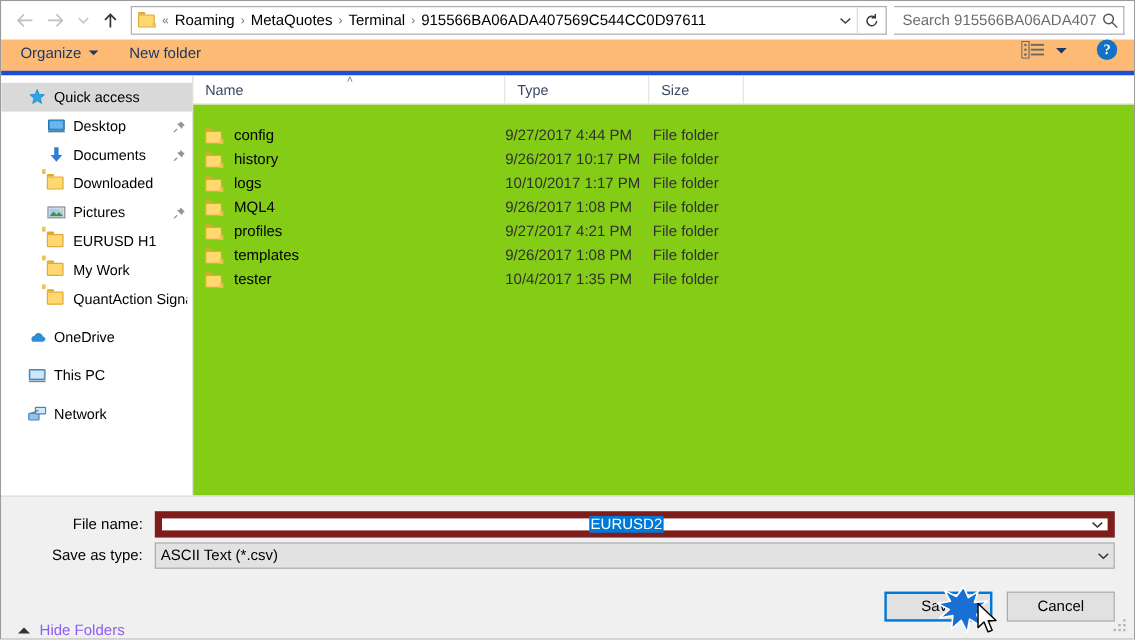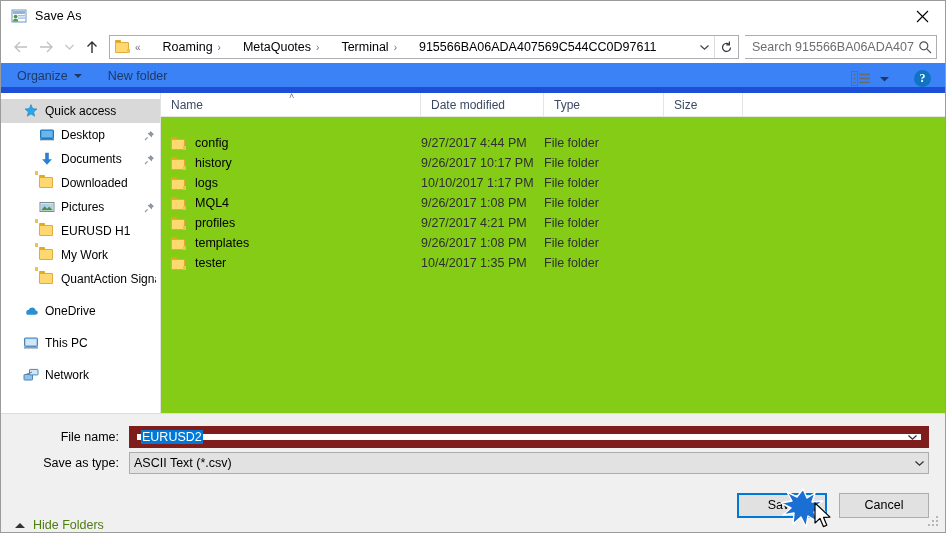--- a/index.html
+++ b/index.html
@@ -80,21 +80,21 @@
   }
   .crumbs {
     flex: 1 1 auto;
     display: flex;
     align-items: center;
     font-size: 12.5px;
     color: #000;
     overflow: hidden;
     white-space: nowrap;
   }
-  .crumb { padding: 0 3px; margin-left: 17px; }
+  .crumb { padding: 0 3px; }
   .crumb-sep {
     color: #6d6d6d;
     font-size: 10px;
     padding: 0 2px;
     flex: 0 0 auto;
   }
   .addr-chevron {
     width: 20px;
     display: flex; align-items: center; justify-content: center;
     flex: 0 0 20px;
@@ -126,24 +126,24 @@
     padding-left: 7px;
     white-space: nowrap;
     overflow: hidden;
   }
   .search-icon { width: 22px; display:flex; align-items:center; justify-content:center; flex:0 0 22px; }
 
   
   .toolbar {
     height: 30px;
     flex: 0 0 30px;
-    background: #3b82f6;
-    display: flex;
-    align-items: flex-end;
-    border-bottom: 6px solid #1d4ed8;
+    background: #fdba74;
+    display: flex;
+    align-items: flex-start;
+    border-bottom: 4px solid #1d4ed8;
     padding-left: 16px;
   }
   .tb-item {
     font-size: 12.5px;
     color: #1f3864;
     display: flex;
     align-items: center;
     margin-right: 26px;
     height: 22px;
   }
@@ -317,21 +317,21 @@
   }
   .combo {
     flex: 1 1 auto;
     height: 22px;
     background: #fff;
     border: 1px solid #7a7a7a;
     display: flex;
     align-items: center;
     min-width: 0;
   }
-  .combo.focused { border: 8px solid #7f1d1d; }
+  .combo.focused { border: 6px solid #7f1d1d; text-align: center; }
   .combo.readonly { background: #e2e2e2; border: 1px solid #adadad; gap: 12px; }
   .combo .val {
     flex: 1 1 auto;
     font-size: 12.5px;
     padding-left: 4px;
     color: #000;
     white-space: nowrap;
     overflow: hidden;
   }
   .combo .val .sel {
@@ -350,21 +350,21 @@
     display: flex;
     align-items: center;
     padding: 0 16px 0 14px;
     background: #f0f0f0;
     position: relative;
   }
   .hide-folders {
     display: flex;
     align-items: center;
     font-size: 12.5px;
-    color: #4d7c0f;
+    color: #8b5cf6;
     margin-top: 40px;
   }
   .hf-caret {
     width: 0; height: 0;
     border-left: 5px solid transparent;
     border-right: 5px solid transparent;
     border-bottom: 5px solid #333;
     margin-right: 8px;
   }
   .btns { margin-left: auto; display: flex; align-items: center; }
@@ -403,39 +403,20 @@
     position: absolute;
     pointer-events: none;
     z-index: 41;
   }
 </style>
 </head>
 <body>
 
 <div id="dialog">
 
-  <div class="titlebar">
-    <div class="title-icon">
-      <svg width="16" height="16" viewBox="0 0 16 16">
-        <rect x="1" y="2" width="14" height="12" fill="#fdfdfd" stroke="#6f96c6" stroke-width="1"></rect>
-        <rect x="2" y="3" width="12" height="3" fill="#8fb4de"></rect>
-        <rect x="7" y="7" width="7" height="1.4" fill="#9fc0e4"></rect>
-        <rect x="7" y="9.4" width="7" height="1.4" fill="#9fc0e4"></rect>
-        <circle cx="4.6" cy="8.6" r="1.9" fill="#4f9b43"></circle>
-        <path d="M1.8 13.4c.3-2 1.4-2.7 2.8-2.7s2.5.7 2.8 2.7z" fill="#4f9b43"></path>
-      </svg>
-    </div>
-    <div class="title-text">Save As</div>
-    <div class="close-btn">
-      <svg width="13" height="13" viewBox="0 0 13 13">
-        <line x1="1" y1="1" x2="12" y2="12" stroke="#000" stroke-width="1.1"></line>
-        <line x1="12" y1="1" x2="1" y2="12" stroke="#000" stroke-width="1.1"></line>
-      </svg>
-    </div>
-  </div>
 
   <div class="navrow">
     <div class="navbtn">
       <svg width="17" height="14" viewBox="0 0 17 14">
         <path d="M8 2 L3 7 L8 12 M3 7 H15" fill="none" stroke="#c0c0c0" stroke-width="1.3"></path>
       </svg>
     </div>
     <div class="navbtn">
       <svg width="17" height="14" viewBox="0 0 17 14">
         <path d="M9 2 L14 7 L9 12 M14 7 H2" fill="none" stroke="#c0c0c0" stroke-width="1.3"></path>
@@ -649,23 +630,20 @@
         </span>
         <span class="nav-label">Network</span>
       </div>
     </div>
 
     <div class="filelist">
       <div class="colheader">
         <div class="col c-name">
           <span>Name</span>
           <span class="sort-mark">˄</span>
-        </div>
-        <div class="col c-date">
-          <span>Date modified</span>
         </div>
         <div class="col c-type">
           <span>Type</span>
         </div>
         <div class="col c-size">
           <span>Size</span>
         </div>
         <div class="col c-rest"></div>
       </div>
 

